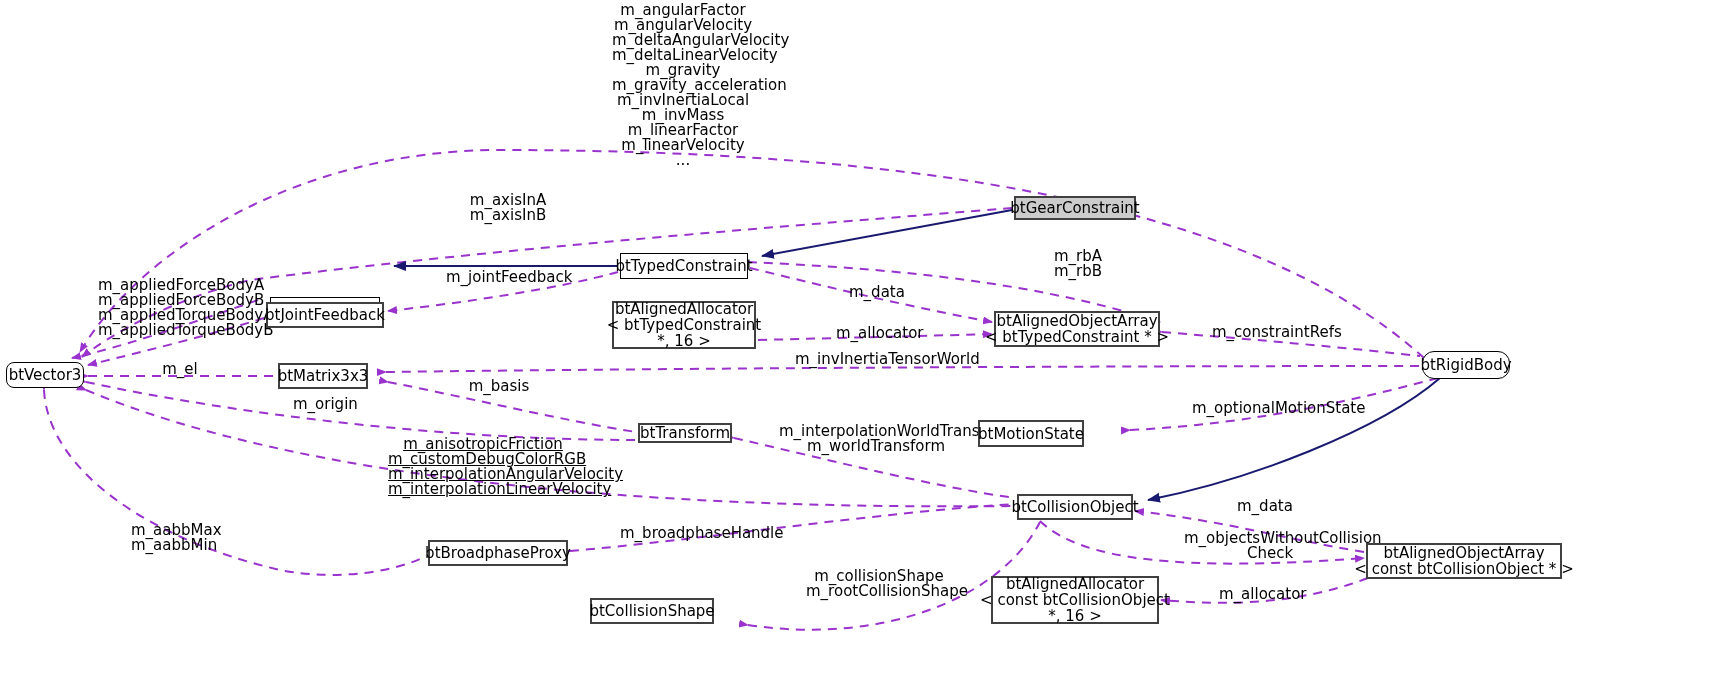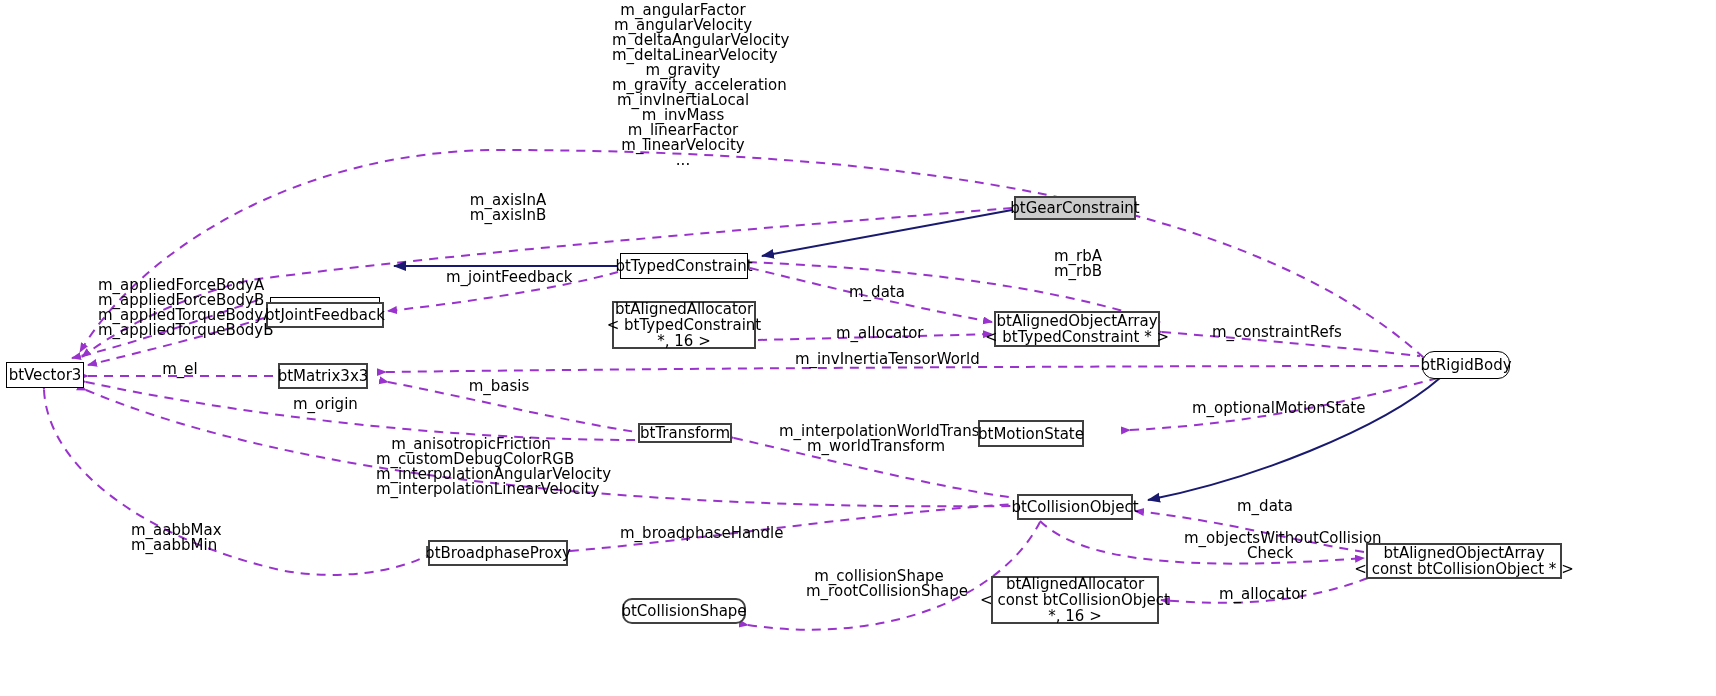--- a/index.html
+++ b/index.html
@@ -126,41 +126,41 @@
     <g fill="none" stroke="#191970" stroke-width="2">
 
       <path d="M1012,210 L762,256" marker-end="url(#arrI)"></path>
 
       <path d="M618,266 L394,266" marker-end="url(#arrI)"></path>
 
       <path d="M1440,378 C1380,430 1250,480 1148,500" marker-end="url(#arrI)"></path>
     </g>
   </svg>
 
-  <div class="node" style="left:6px;  top:362px;  width:78px;  height:26px;">
+  <div class="node" style="left:6px;  top:362px;  width:78px;  height:26px;border-radius:8px;">
     <span>btVector3</span>
   </div>
 
   <div class="node" style="left:270px; top:253px; width:110px; height:26px;margin-top:44px;">
     <span>btTypedObject</span>
   </div>
 
   <div class="node thick" style="left:266px; top:302px; width:118px; height:26px;justify-content:center;">
     <span>btJointFeedback</span>
   </div>
 
   <div class="node thick" style="left:278px; top:363px; width:90px; height:26px;">
     <span>btMatrix3x3</span>
   </div>
 
   <div class="node thick" style="left:428px; top:540px; width:140px; height:26px;">
     <span>btBroadphaseProxy</span>
   </div>
 
-  <div class="node thick" style="left:622px; top:598px; width:124px; height:26px;border-radius:10px;">
+  <div class="node thick" style="left:590px; top:598px; width:124px; height:26px;">
     <span>btCollisionShape</span>
   </div>
 
   <div class="node" style="left:620px; top:253px; width:128px; height:26px;">
     <span>btTypedConstraint</span>
   </div>
 
   <div class="node thick" style="left:612px; top:301px; width:144px; height:48px;">
     <span>btAlignedAllocator
 &lt; btTypedConstraint
@@ -240,21 +240,21 @@
 
   <div class="edge-label" style="left:468px; top:379px; width:62px;">m_basis</div>
 
   <div class="edge-label" style="left:293px; top:397px; width:64px;">m_origin</div>
 
   <div class="edge-label" style="left:1192px; top:401px; width:148px;">m_optionalMotionState</div>
 
   <div class="edge-label" style="left:779px; top:424px; width:194px;">m_interpolationWorldTransform
 m_worldTransform</div>
 
-  <div class="edge-label" style="left:376px; top:437px; width:190px;">m_anisotropicFriction
+  <div class="edge-label" style="left:388px; top:437px; width:190px;text-decoration:underline;">m_anisotropicFriction
 m_customDebugColorRGB
 m_interpolationAngularVelocity
 m_interpolationLinearVelocity</div>
 
   <div class="edge-label" style="left:1237px; top:499px; width:54px;">m_data</div>
 
   <div class="edge-label" style="left:131px; top:523px; width:84px;">m_aabbMax
 m_aabbMin</div>
 
   <div class="edge-label" style="left:620px; top:526px; width:140px;">m_broadphaseHandle</div>

